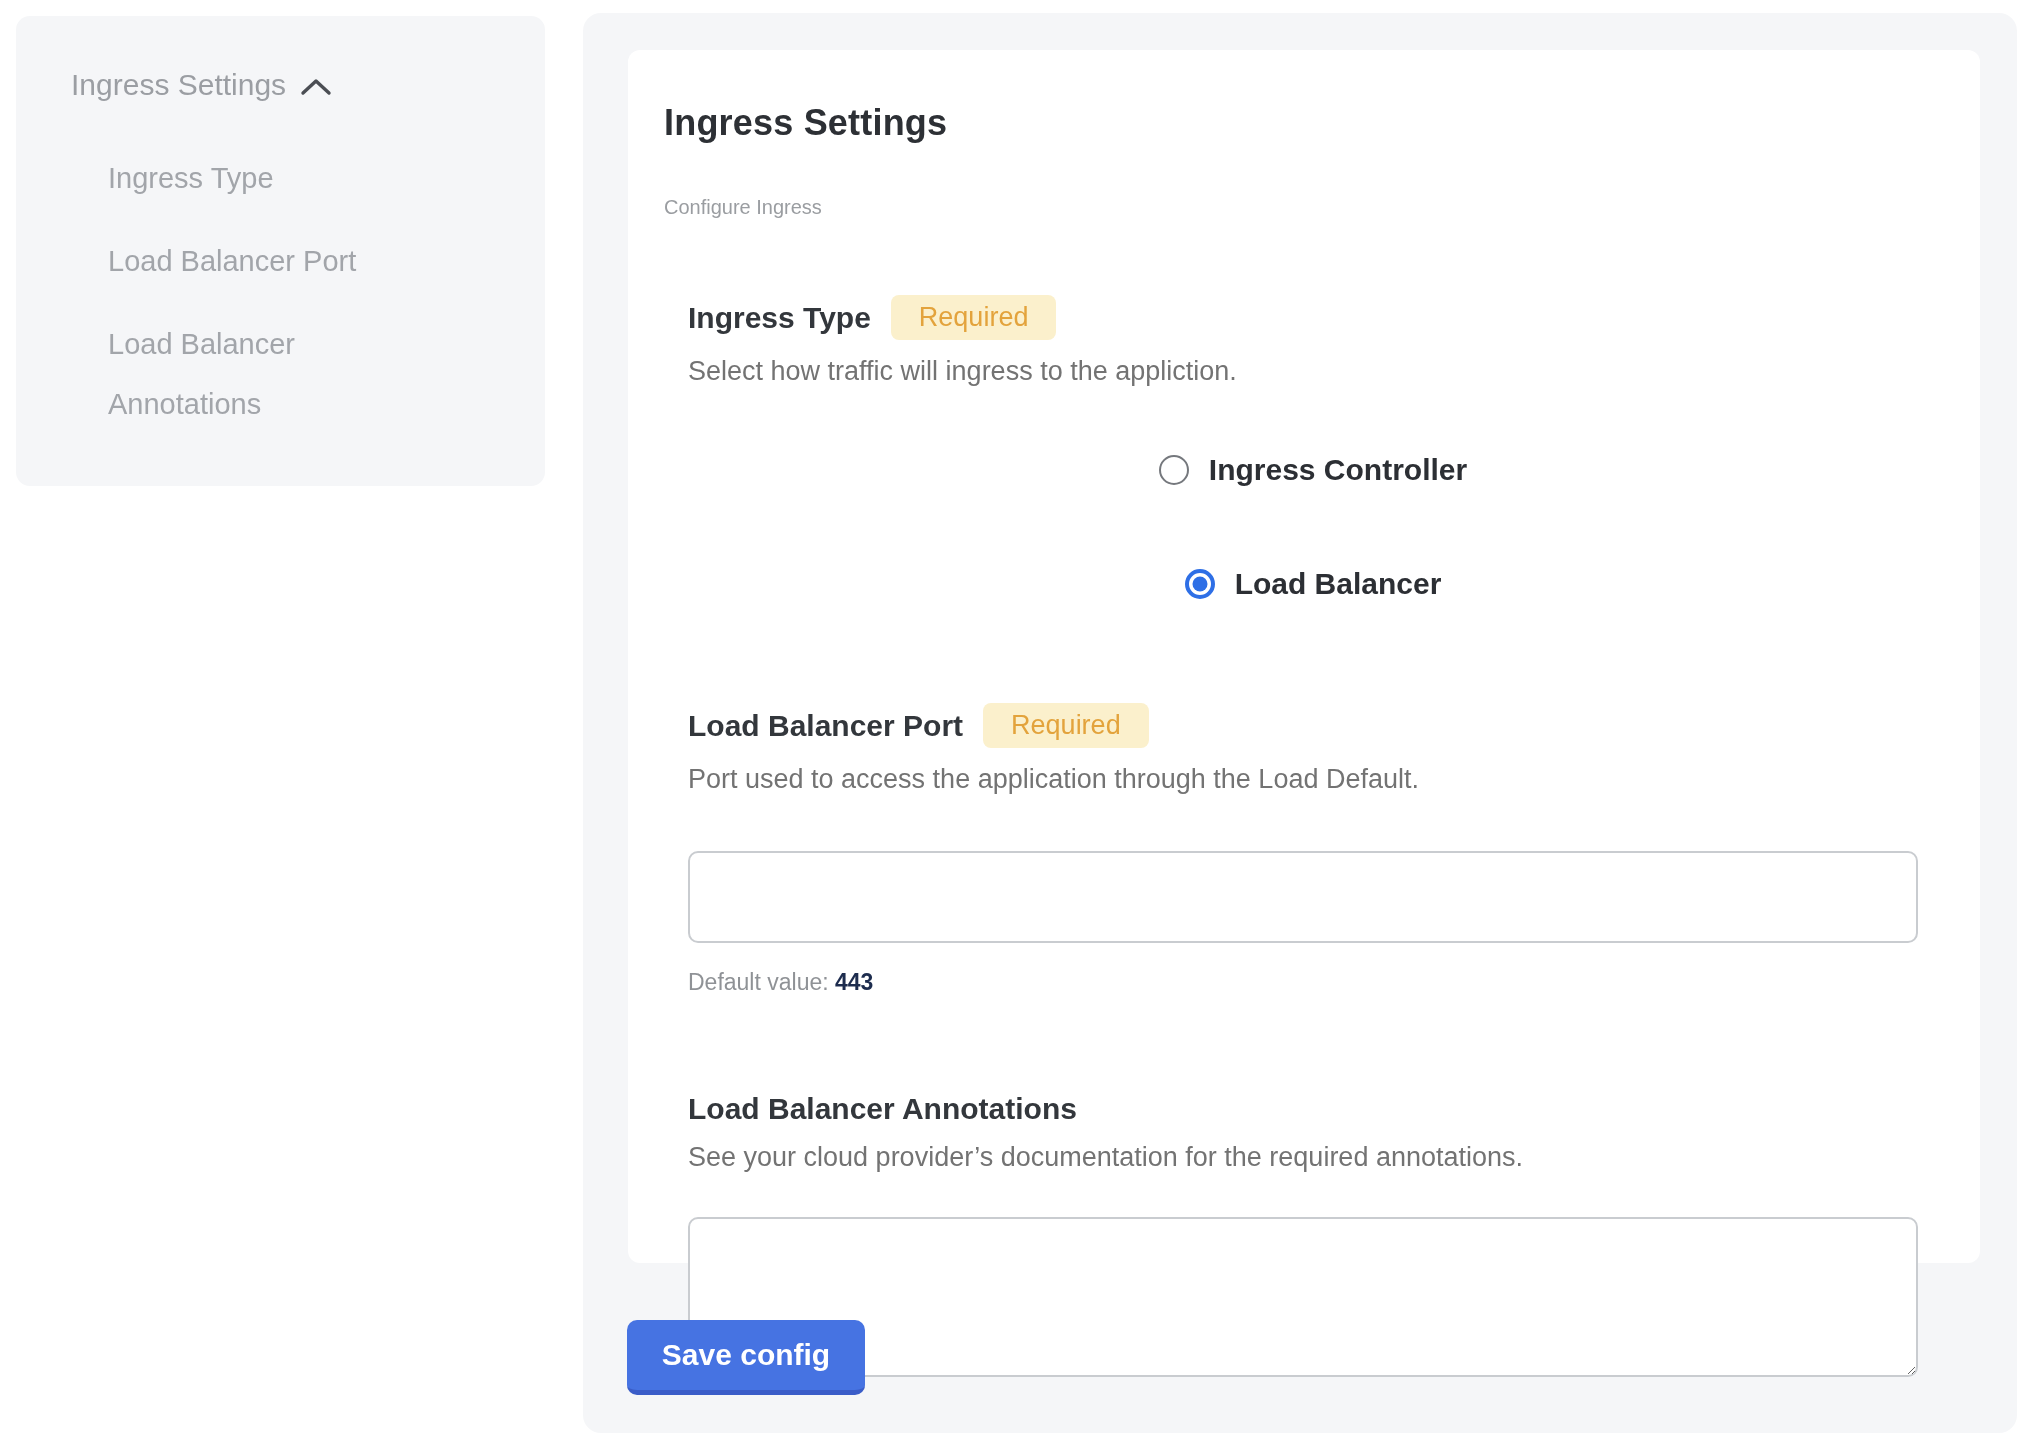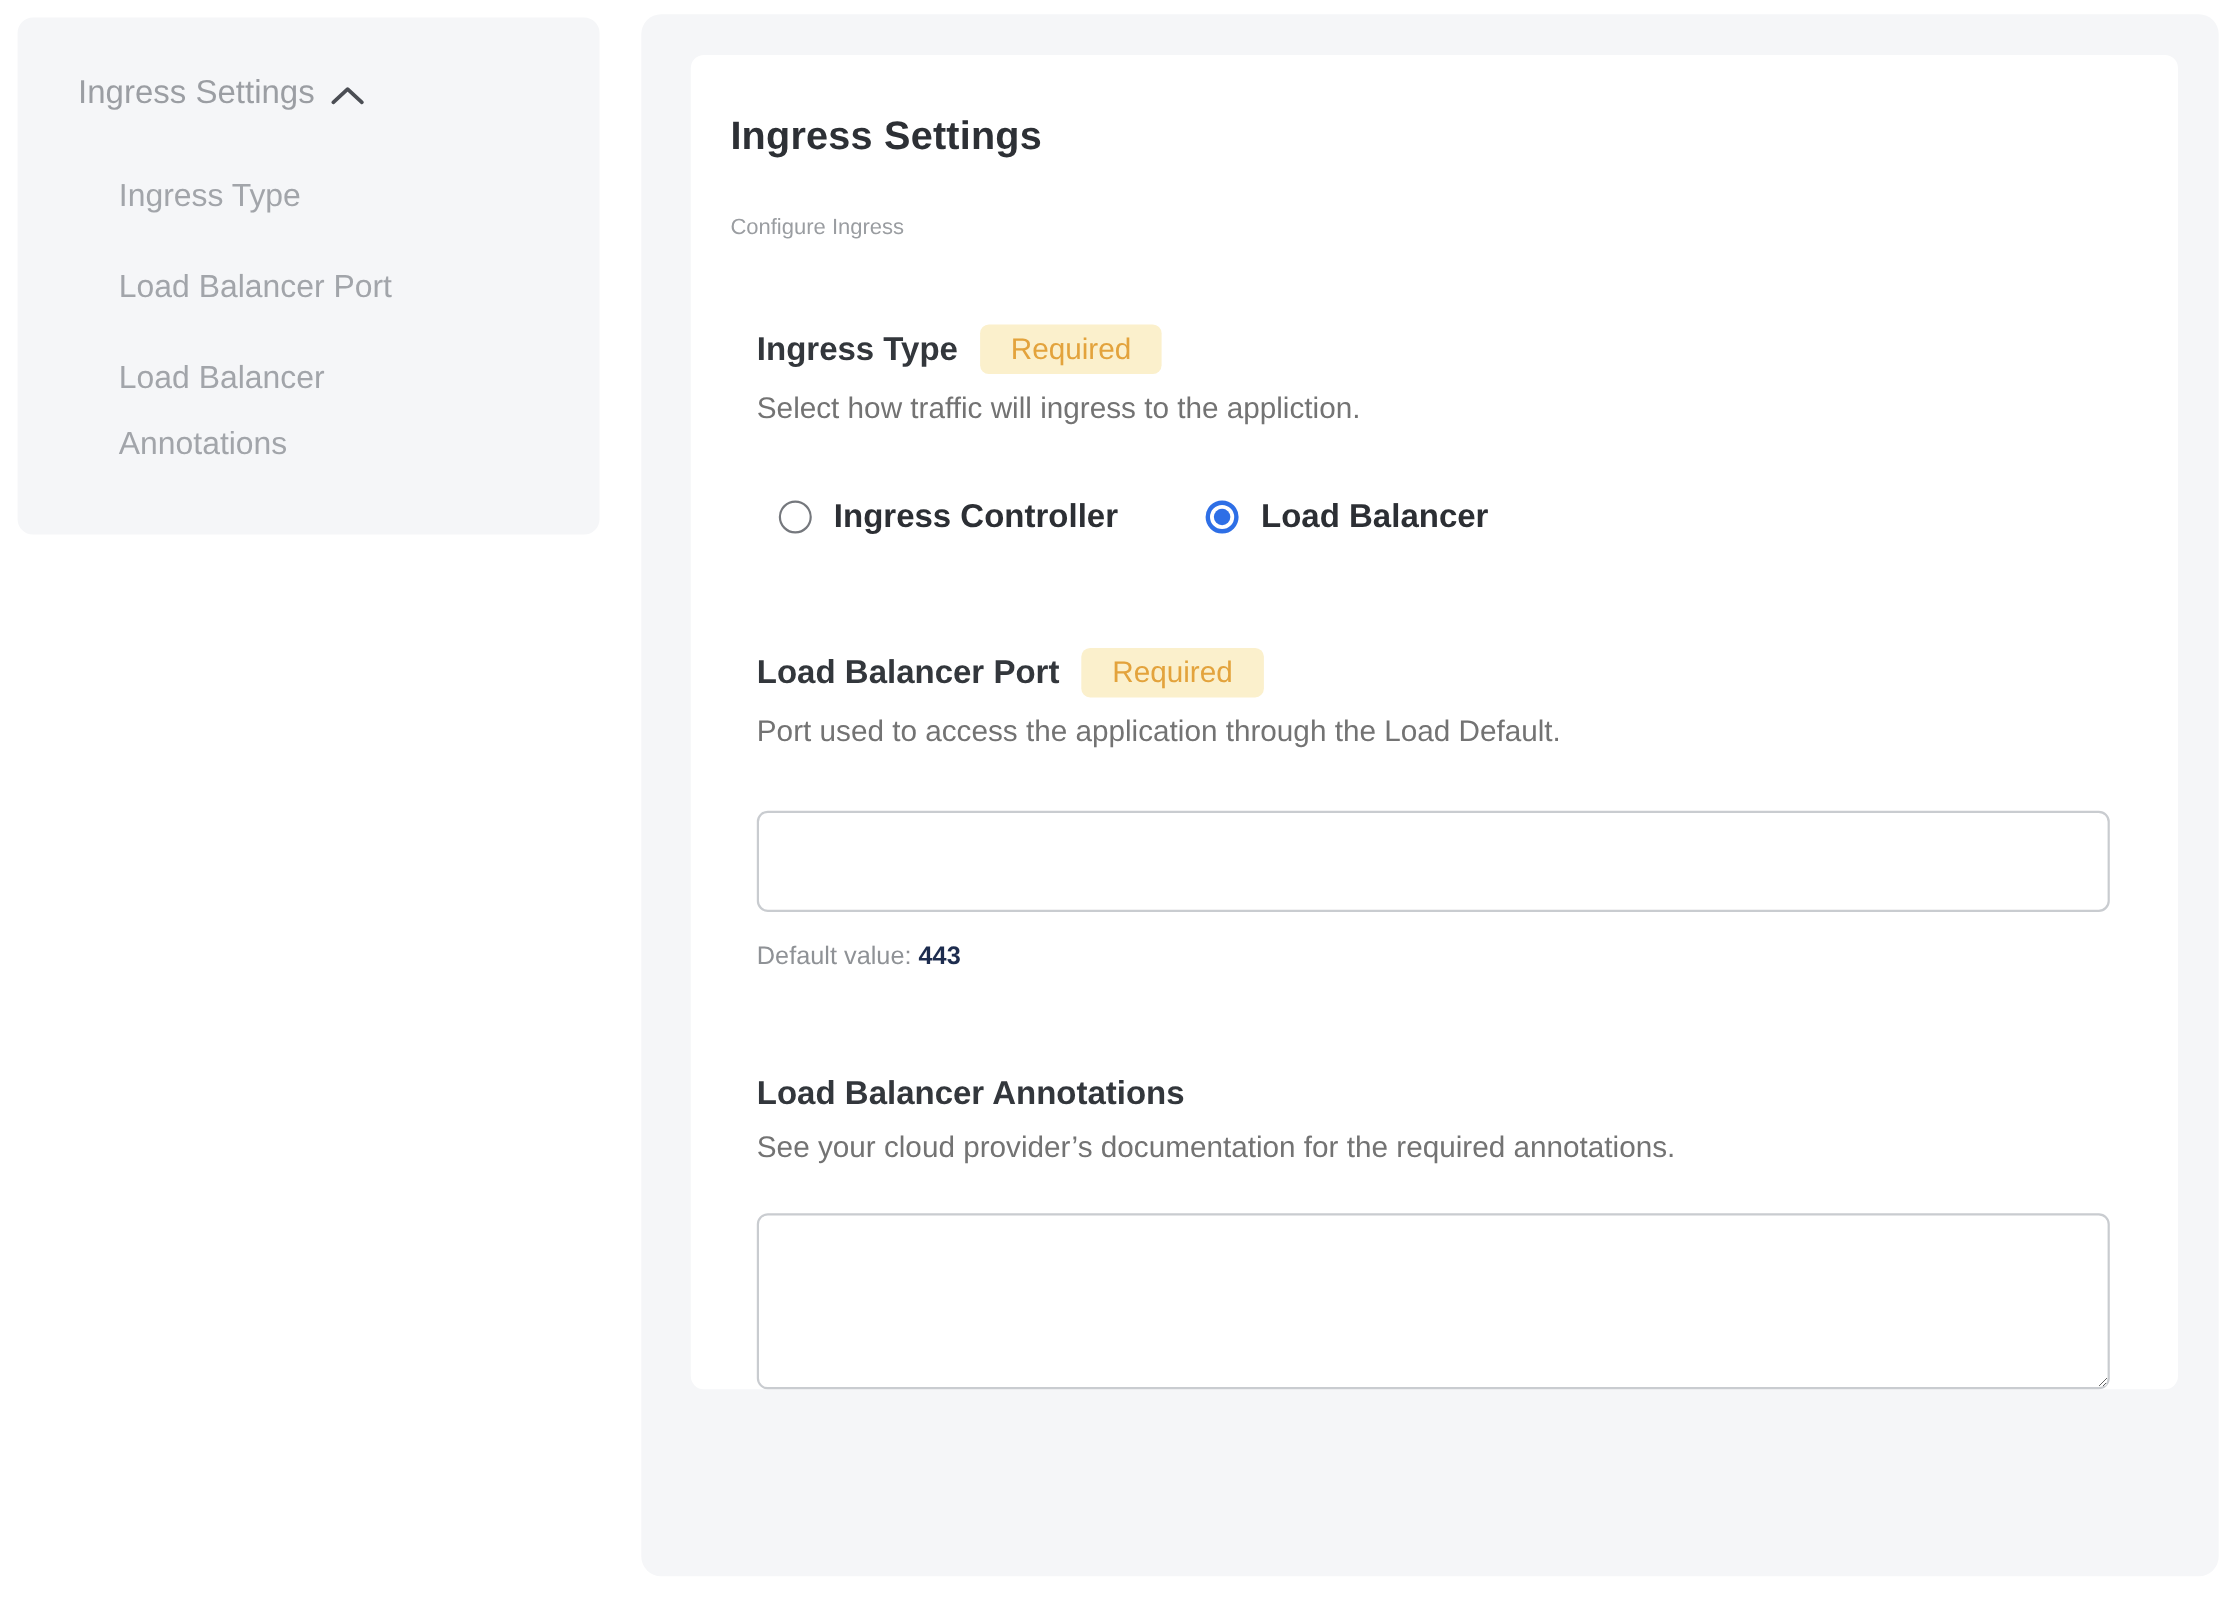--- a/index.html
+++ b/index.html
@@ -105,20 +105,21 @@
     color: #737373;
   }
 
   
   .radio-row {
     display: flex;
     align-items: center;
     gap: 80px;
     margin-top: 66px;
     padding-left: 20px;
+    flex-direction: column;
   }
   .radio-group {
     display: flex;
     align-items: center;
     gap: 20px;
     cursor: pointer;
   }
   .radio {
     width: 30px; height: 30px;
     border-radius: 50%;
@@ -261,13 +262,14 @@
         <div class="field-label-row">
           <span class="field-label">Load Balancer Annotations</span>
         </div>
         <p class="field-desc">See your cloud provider’s documentation for the required annotations.</p>
         <textarea class="annotations-textarea" style=""></textarea>
       </div>
 
     </div>
   </section>
 
+  <button class="save-btn">Save config</button>
 </main>
 
 </body></html>

